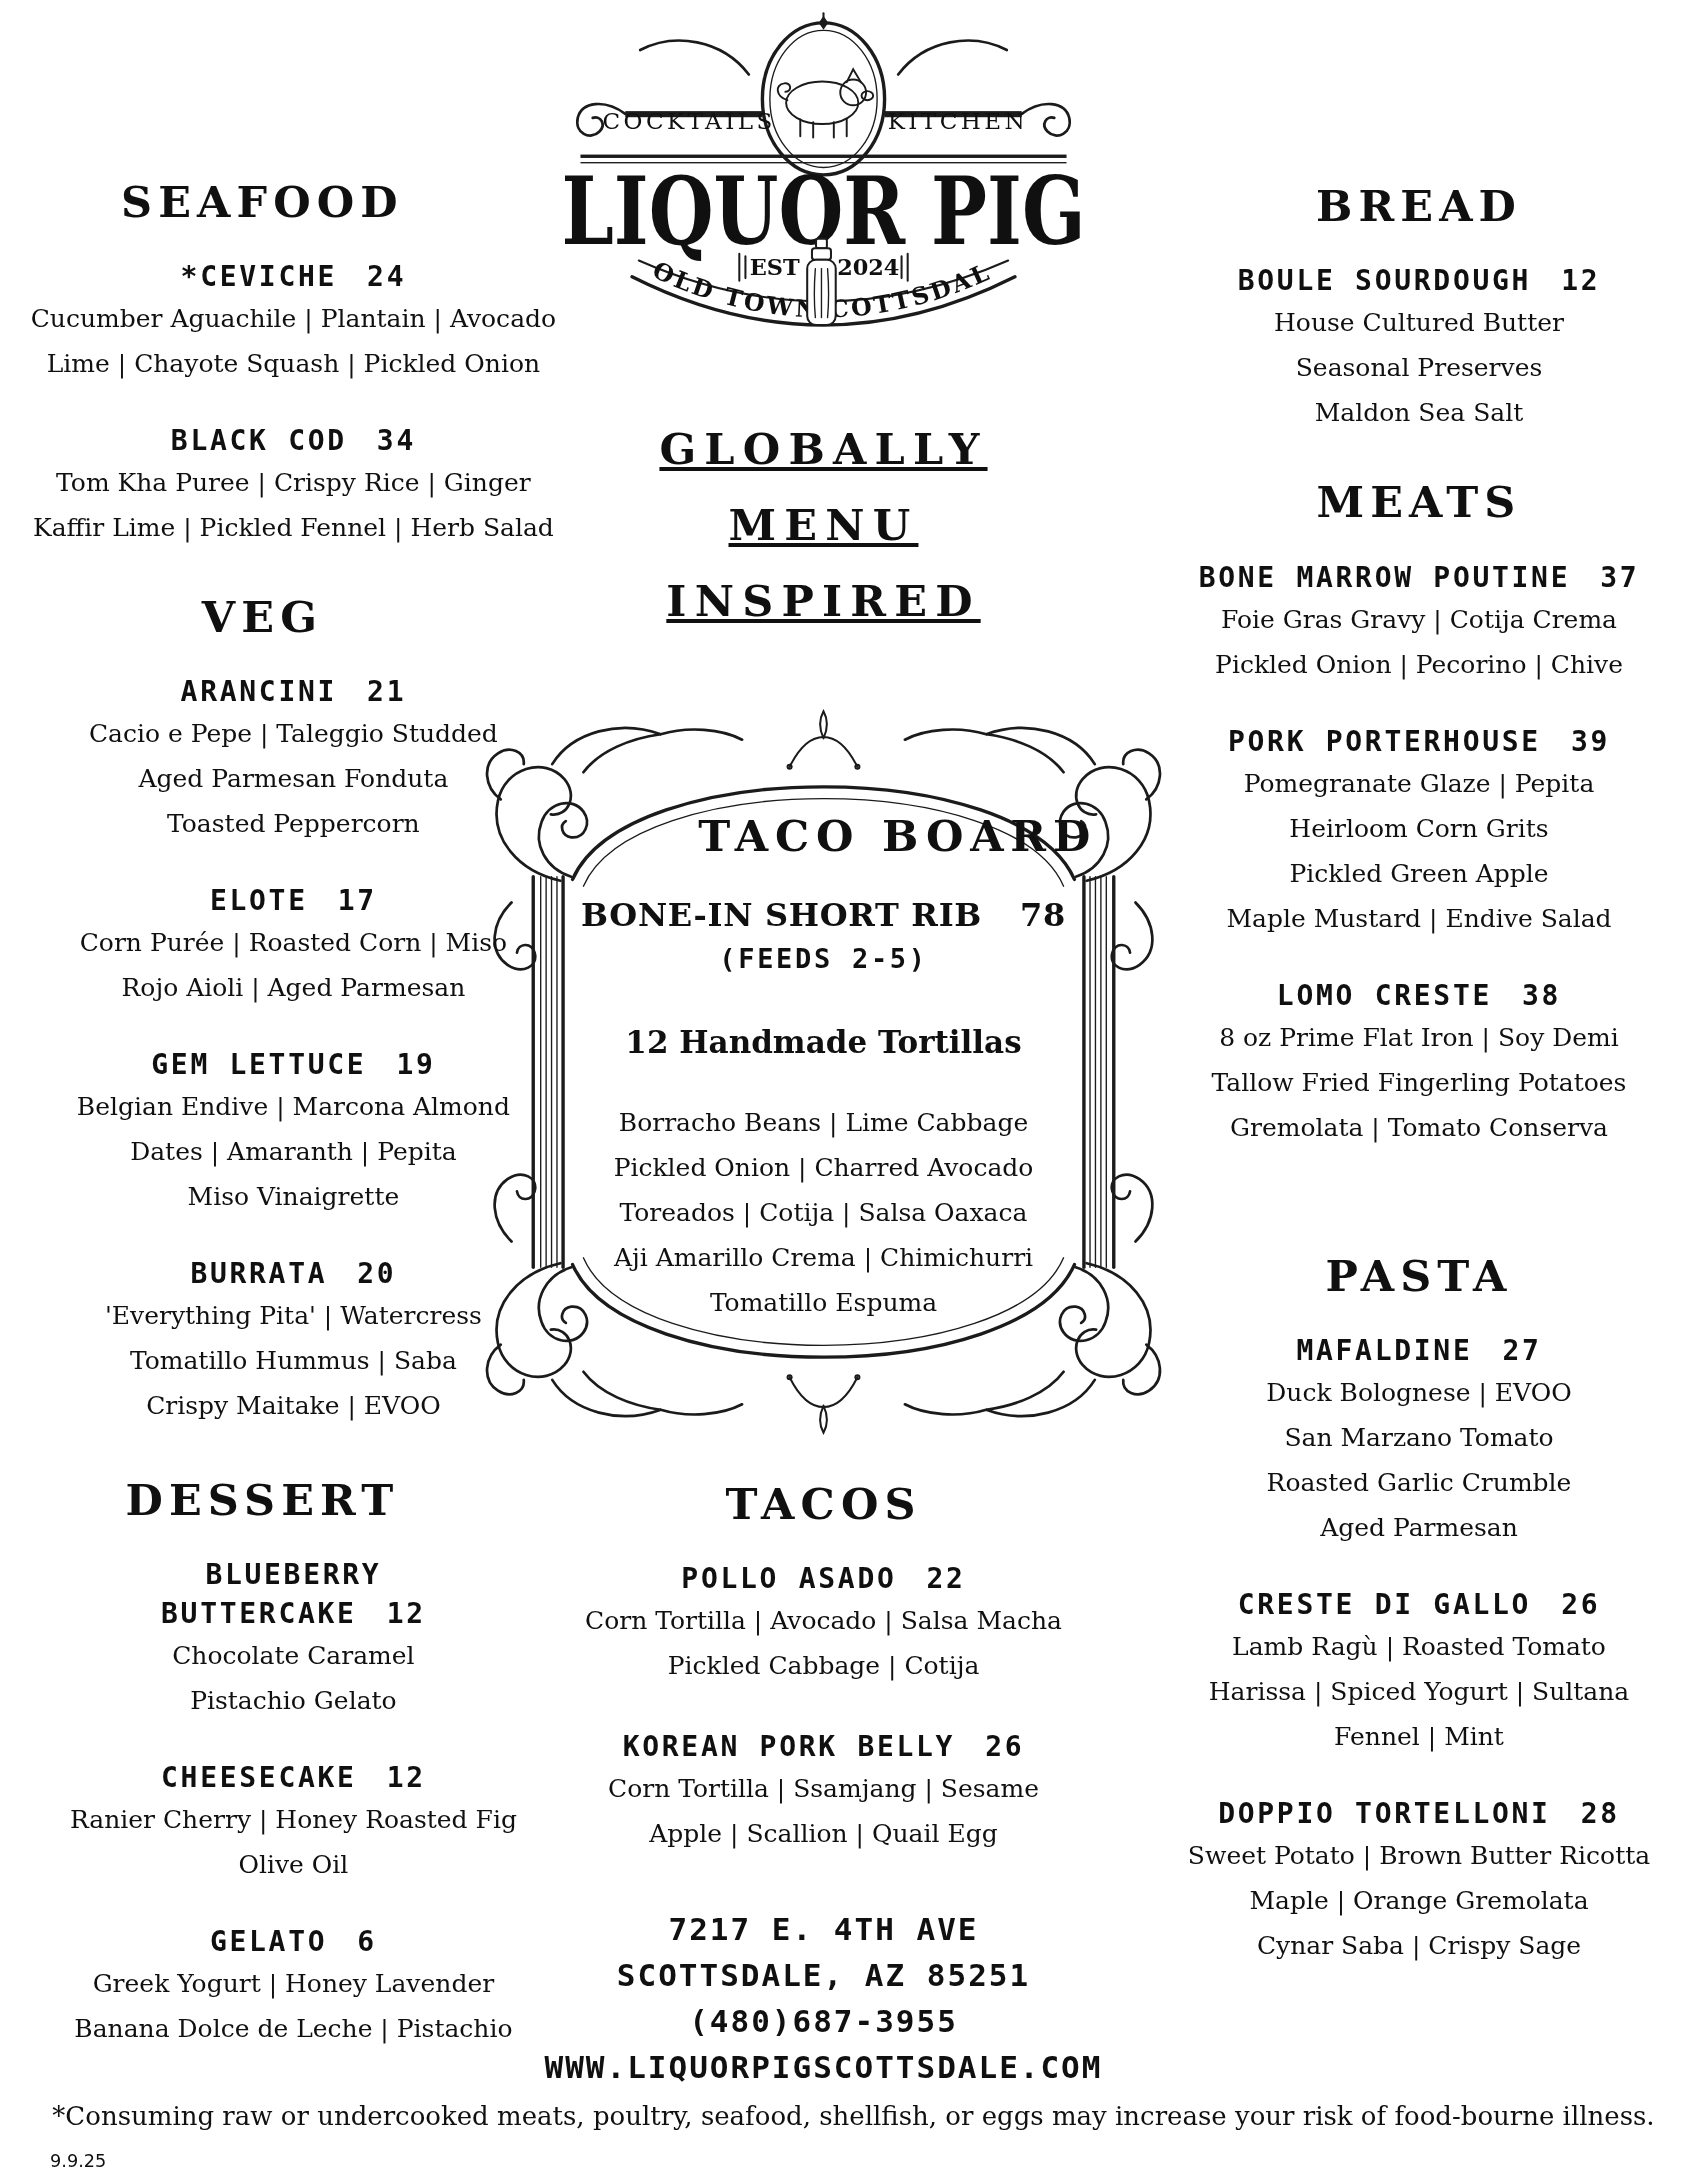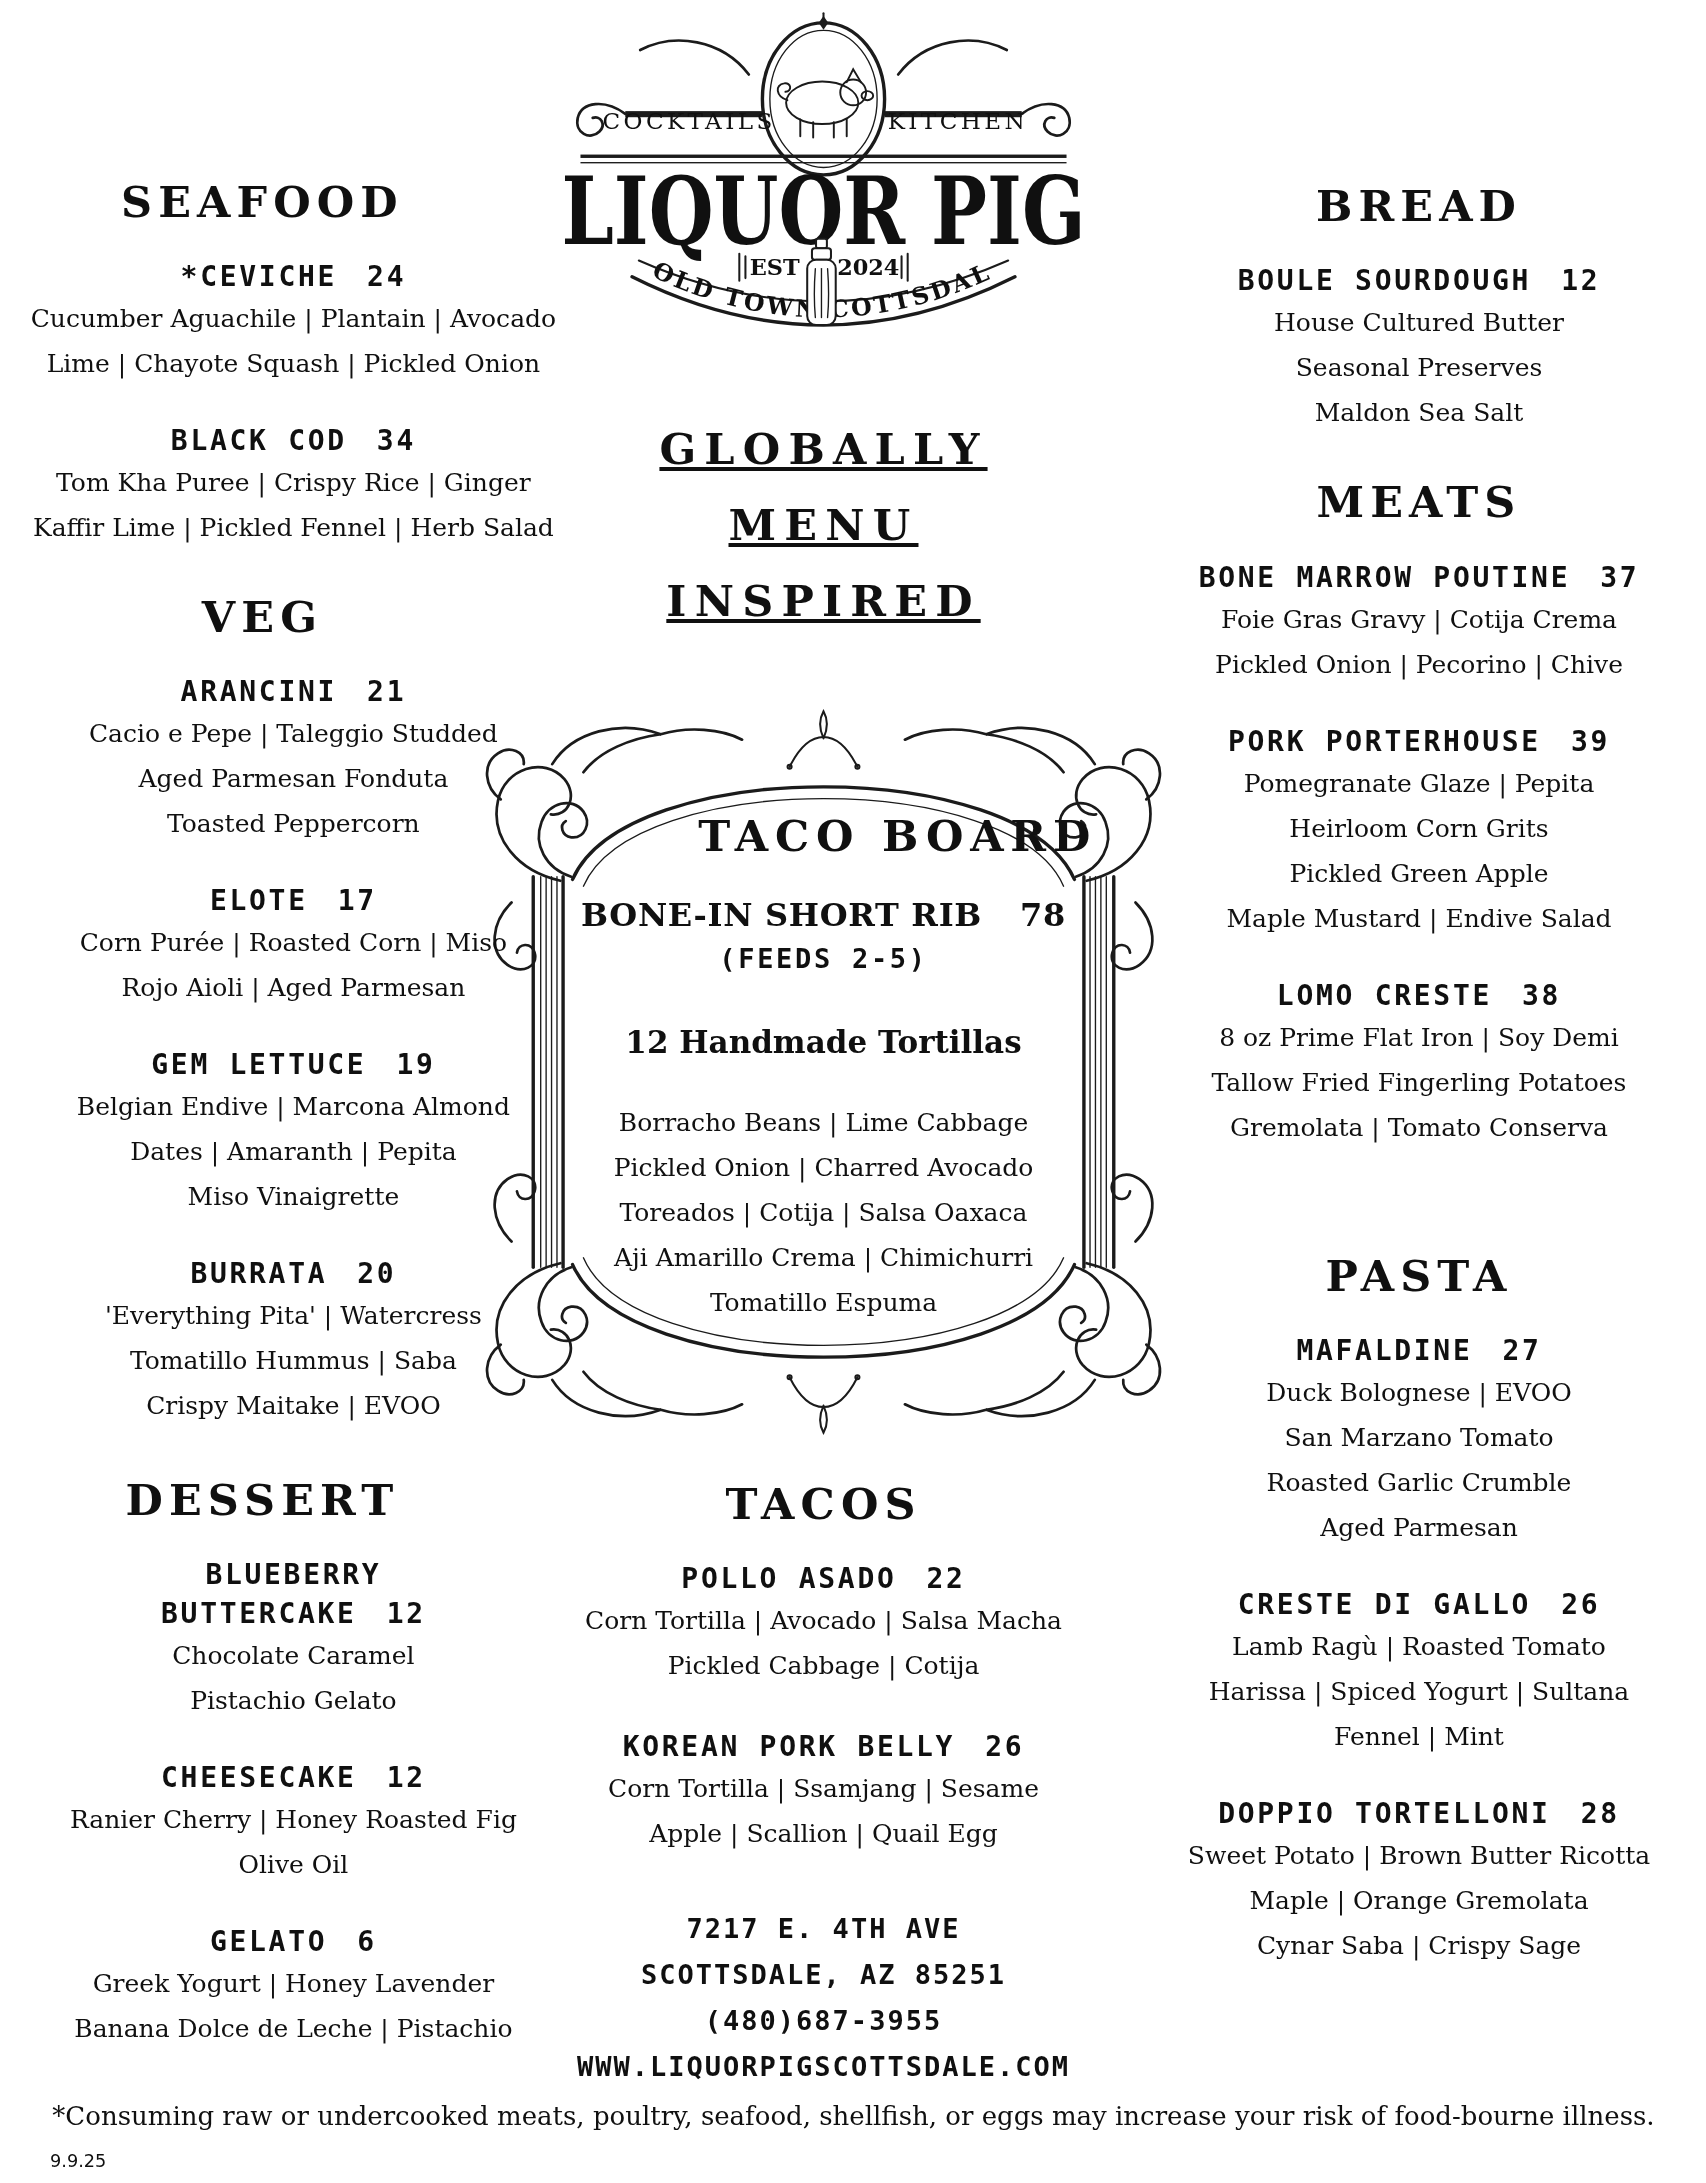--- a/index.html
+++ b/index.html
@@ -24,21 +24,21 @@
   .taco-frame{position:relative;width:707px;height:746px;margin:60px auto 0;}
   .taco-frame > svg{position:absolute;left:0;top:0;}
   .taco-content{position:absolute;left:80px;right:80px;top:114px;text-align:center;}
   .tb-title{font:700 43px/1.1 "DejaVu Serif",serif;letter-spacing:6.8px;text-align:right;}
   .bs{font:700 32px/1.25 "DejaVu Serif",serif;letter-spacing:0.7px;margin-top:35px;}
   .px2{margin-left:38px;}
   .feeds{margin-top:8.2px;font-size:27px;}
   .bs2{font:700 31px/1.2 "DejaVu Serif",serif;margin-top:50px;}
   .tb-lines{margin-top:38px;}
   .contact{margin-top:50px;}
-  .contact .type{font-size:27px;line-height:46px;letter-spacing:2px;}
+  .contact .type{font-size:31px;line-height:46px;letter-spacing:2px;}
   
   .disclaimer{position:absolute;left:0;top:2101px;width:1707px;text-align:center;
               font:400 26px/1.2 "DejaVu Serif",serif;}
   .datecode{position:absolute;left:50px;top:2153px;font:400 17.7px/1 "DejaVu Sans","Liberation Sans",sans-serif;}
   
   svg text{fill:#101010;}
   .sv-serif{font-family:"DejaVu Serif",serif;}
   .sv-ink{stroke:#1b1b1b;fill:none;stroke-linecap:round;}
 </style>
 </head>

